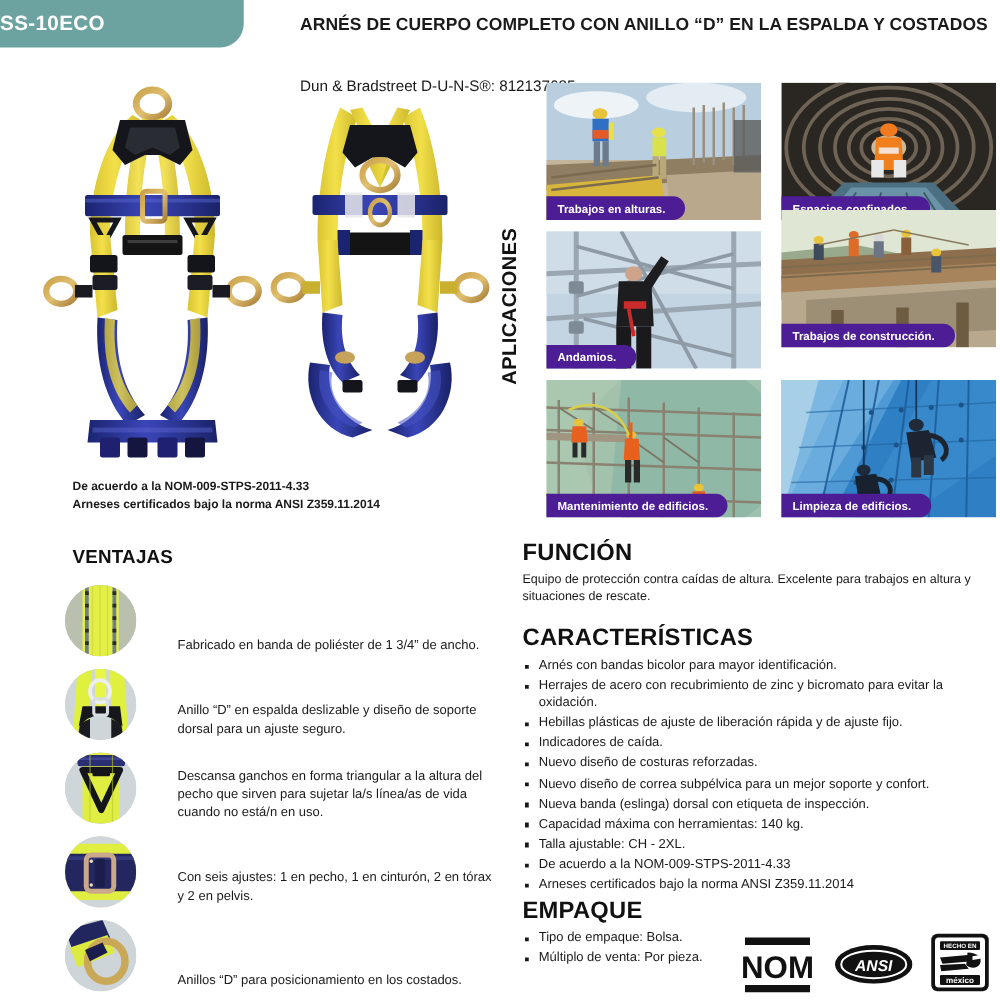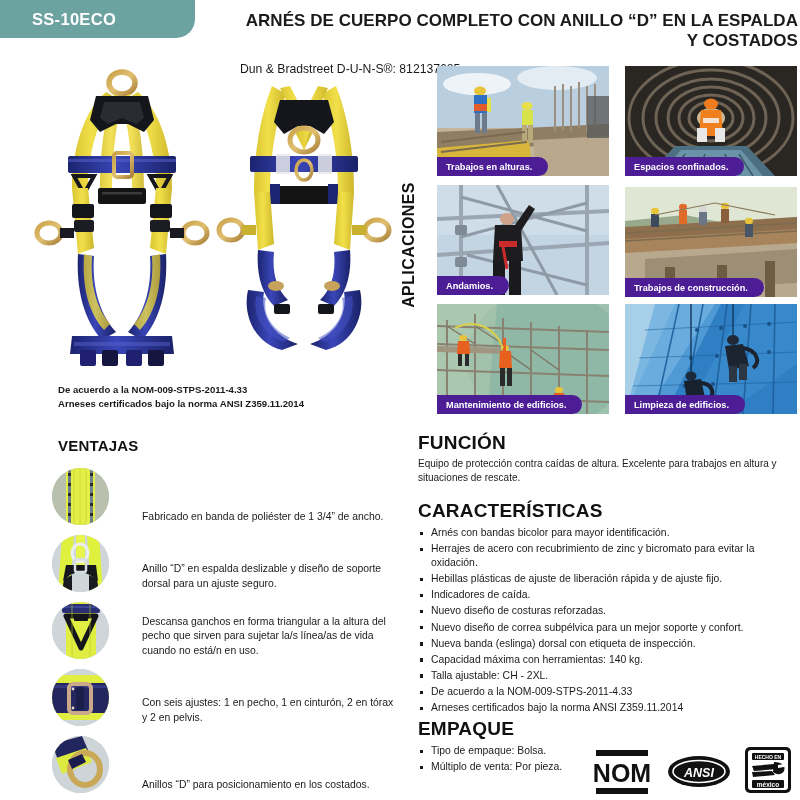--- a/index.html
+++ b/index.html
@@ -15,25 +15,25 @@
   
   .sku-badge {
     position: absolute; left: 0; top: 0;
     width: 195px; height: 38px;
     background: #6ca3a0;
     border-bottom-right-radius: 19px;
     display: flex; align-items: center;
   }
   .sku-badge span {
     color: #ffffff; font-size: 16.5px; font-weight: bold;
-    letter-spacing: .3px; margin-left: 32px;
+    letter-spacing: .3px; 
   }
   .head-title {
     position: absolute; left: 240px; top: 11px; width: 558px;
-    text-align: right; font-size: 17px; font-weight: bold;
+    text-align: left; font-size: 14px; font-weight: bold;
     letter-spacing: .05px; color: #1a1a1a;
   }
   .head-sub {
     position: absolute; left: 240px; top: 30px; width: 558px;
     text-align: left; font-size: 12.2px; font-weight: normal;
     color: #1a1a1a;
     margin-top: 32px;
   }
 
   
@@ -437,21 +437,21 @@
           <rect x="56" y="76" width="12" height="34" fill="#1a1a1c"></rect>
           <rect x="72" y="76" width="12" height="34" fill="#1a1a1c"></rect>
           <path d="M78 40 L92 20 L98 24 L84 46 Z" fill="#1d1d1f"></path>
           <path d="M62 56 L80 56 L80 62 L62 62 Z" fill="#cc2b2b"></path>
           <path d="M66 62 L70 84" stroke="#cc2b2b" stroke-width="3" fill="none"></path>
         </g>
       </svg>
       <div class="app-tag">Andamios.</div>
     </div>
 
-    <div class="app-cell" style="left:188px;top:121px">
+    <div class="app-cell" style="left:188px;top:102px">
       <svg class="photo" viewBox="0 0 172 110" preserveAspectRatio="none">
         <rect width="172" height="110" fill="#cfd9c8"></rect>
         <rect x="0" y="0" width="172" height="40" fill="#dfe6d4"></rect>
         <path d="M0 34 L60 28 L110 38 L172 30 L172 52 L0 58 Z" fill="#98a98c"></path>
         <path d="M0 40 L172 30 L172 62 L0 72 Z" fill="#8d6f4e"></path>
         <path d="M0 52 L172 42 L172 58 L0 68 Z" fill="#a8845c"></path>
         <path d="M0 66 L172 56 L172 110 L0 110 Z" fill="#b8a98e"></path>
         <path d="M20 72 L172 62 L172 96 L20 104 Z" fill="#9c8f76"></path>
         <g stroke="#7d6b4e" stroke-width="1.6">
           <line x1="0" y1="46" x2="172" y2="36"></line>

